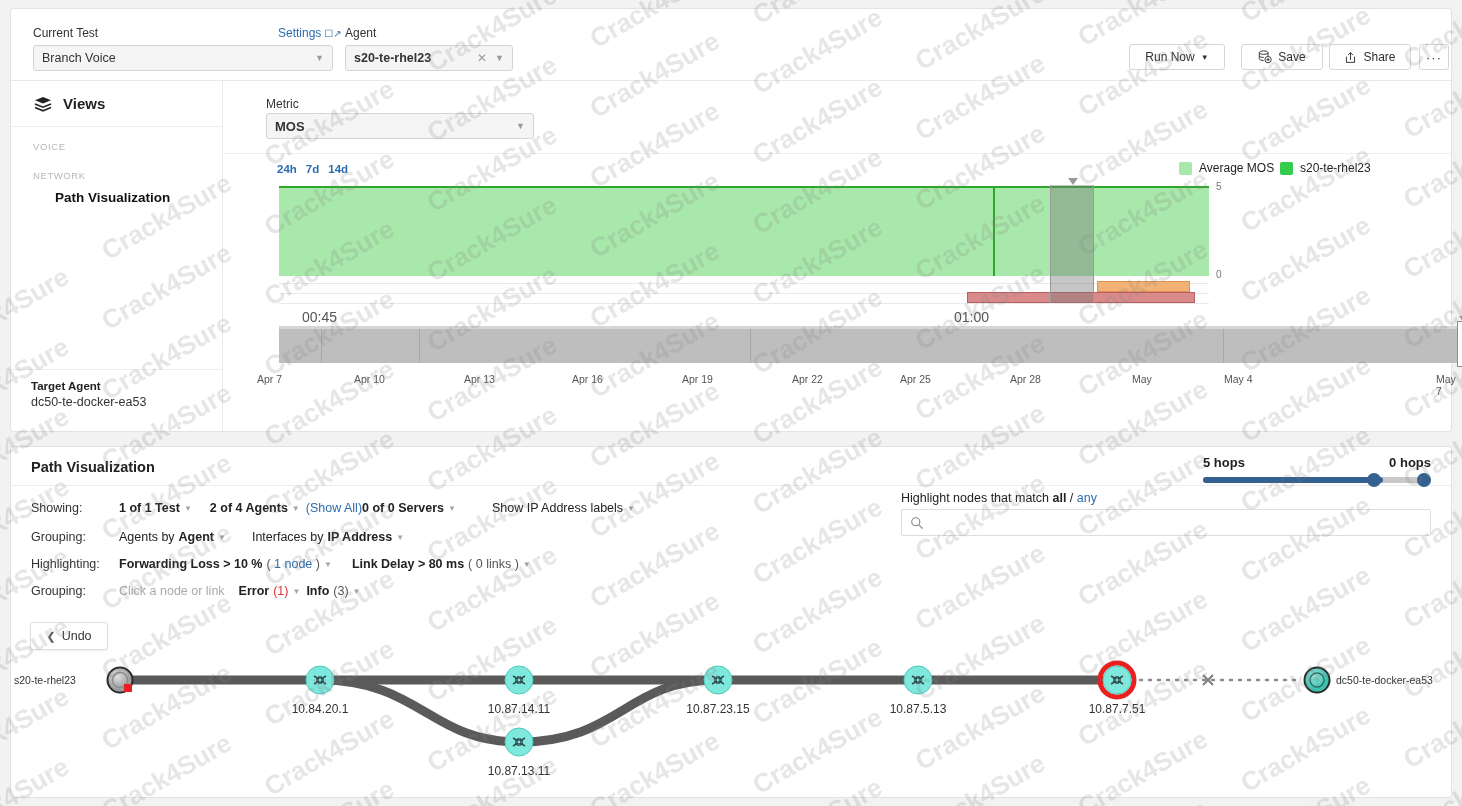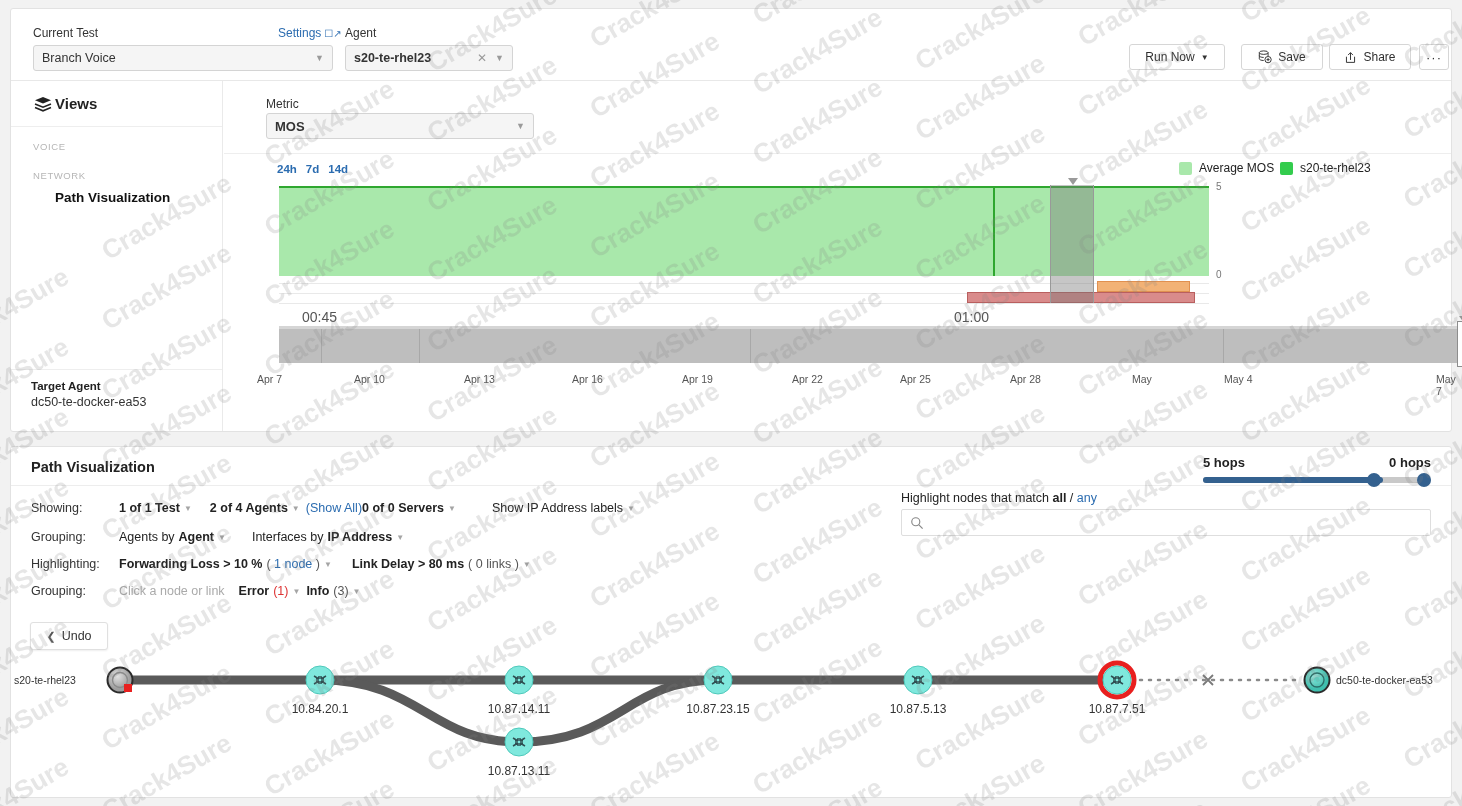--- a/index.html
+++ b/index.html
@@ -45,21 +45,21 @@
   .btn {
     position: absolute; height: 26px;
     background: #fff; border: 1px solid #d6d6d6; border-radius: 3px;
     display: flex; align-items: center; justify-content: center; gap: 6px;
     font-size: 12px; color: #2f2f2f; cursor: pointer;
   }
 
   
   .rail { position: absolute; left: 0; top: 72px; width: 212px; bottom: 0;
           border-right: 1px solid #eaeaea; }
-  .rail-head { display:flex; align-items:center; gap:2px; padding: 14px 0 14px 22px;
+  .rail-head { display:flex; align-items:center; gap:10px; padding: 14px 0 14px 22px;
                border-bottom: 1px solid #eee; }
   .rail-head .t { font-size: 15px; font-weight: bold; color: #222; }
   .rail-group { font-size: 9.5px; color: #b6b6b6; letter-spacing: .6px;
                 padding: 14px 0 4px 22px; }
   .rail-item { font-size: 13.5px; color: #9b9b9b; padding: 5px 0 5px 44px; cursor:pointer; }
   .rail-item.active { color: #111; font-weight: bold; }
 
   .target-wrap { position:absolute; left:0; right:0; bottom: 0; height: 62px;
                  border-top: 1px solid #eee; padding: 10px 0 0 20px; }
   .target-t { font-size: 11.5px; font-weight: bold; color: #222; }

